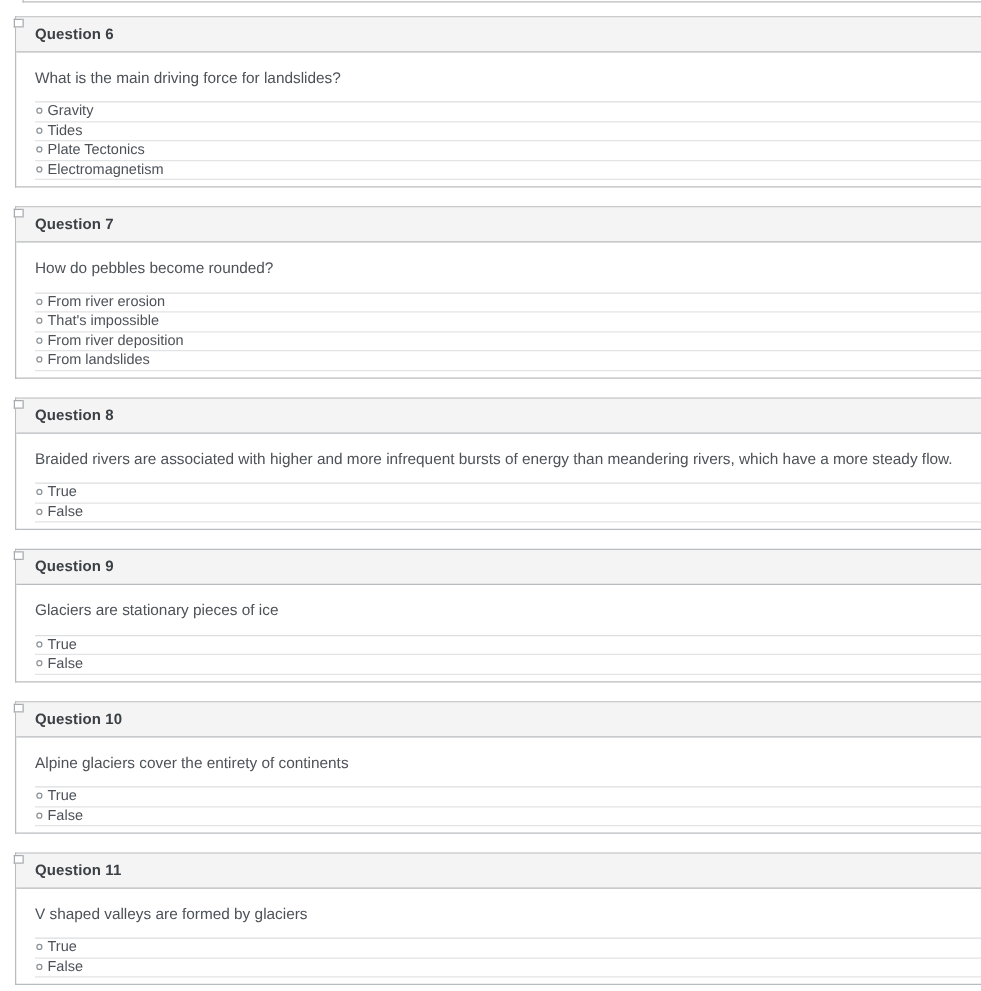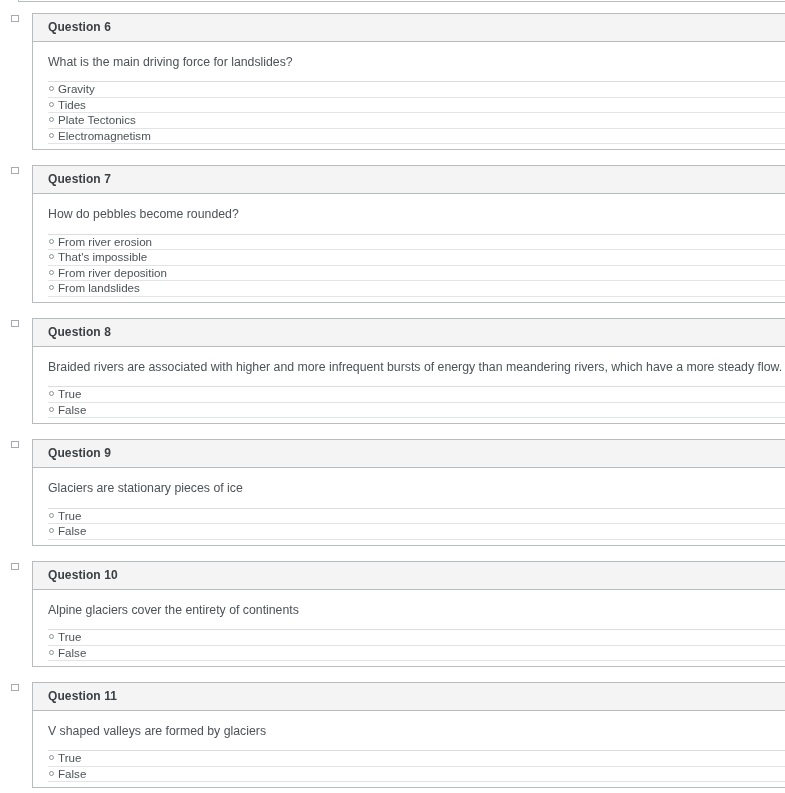--- a/index.html
+++ b/index.html
@@ -38,21 +38,21 @@
 
   .question-list {
     position: absolute;
     left: 0;
     top: 13px;
     right: 0;
   }
 
   .question-wrap {
     position: relative;
-    padding-left: 32px;
+    padding-left: 12px;
     margin-bottom: 15px;
   }
 
   
   .q-marker {
     position: absolute;
     left: 11px;
     top: 2px;
     width: 7px;
     height: 7px;

